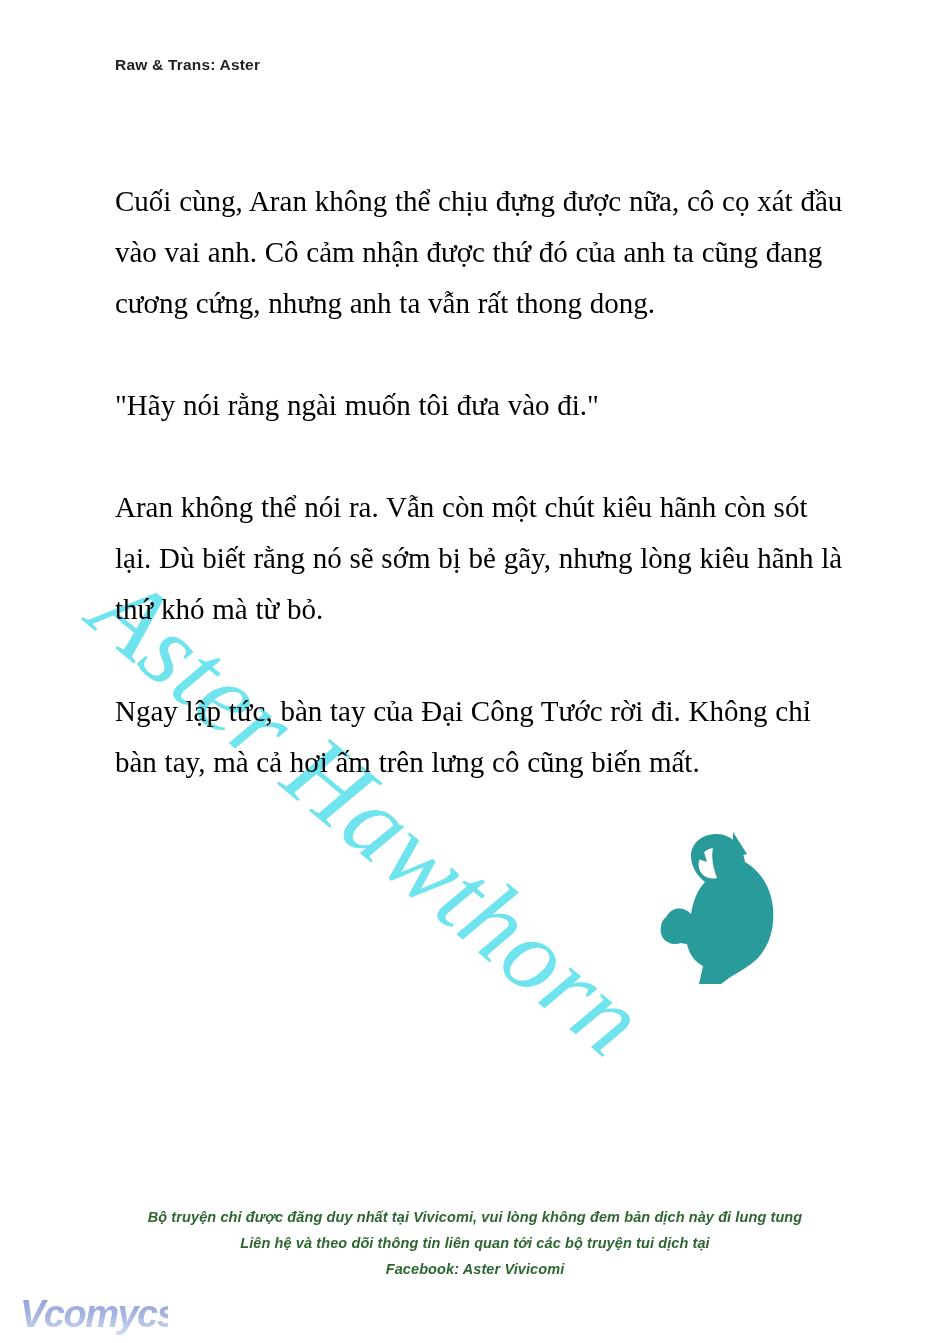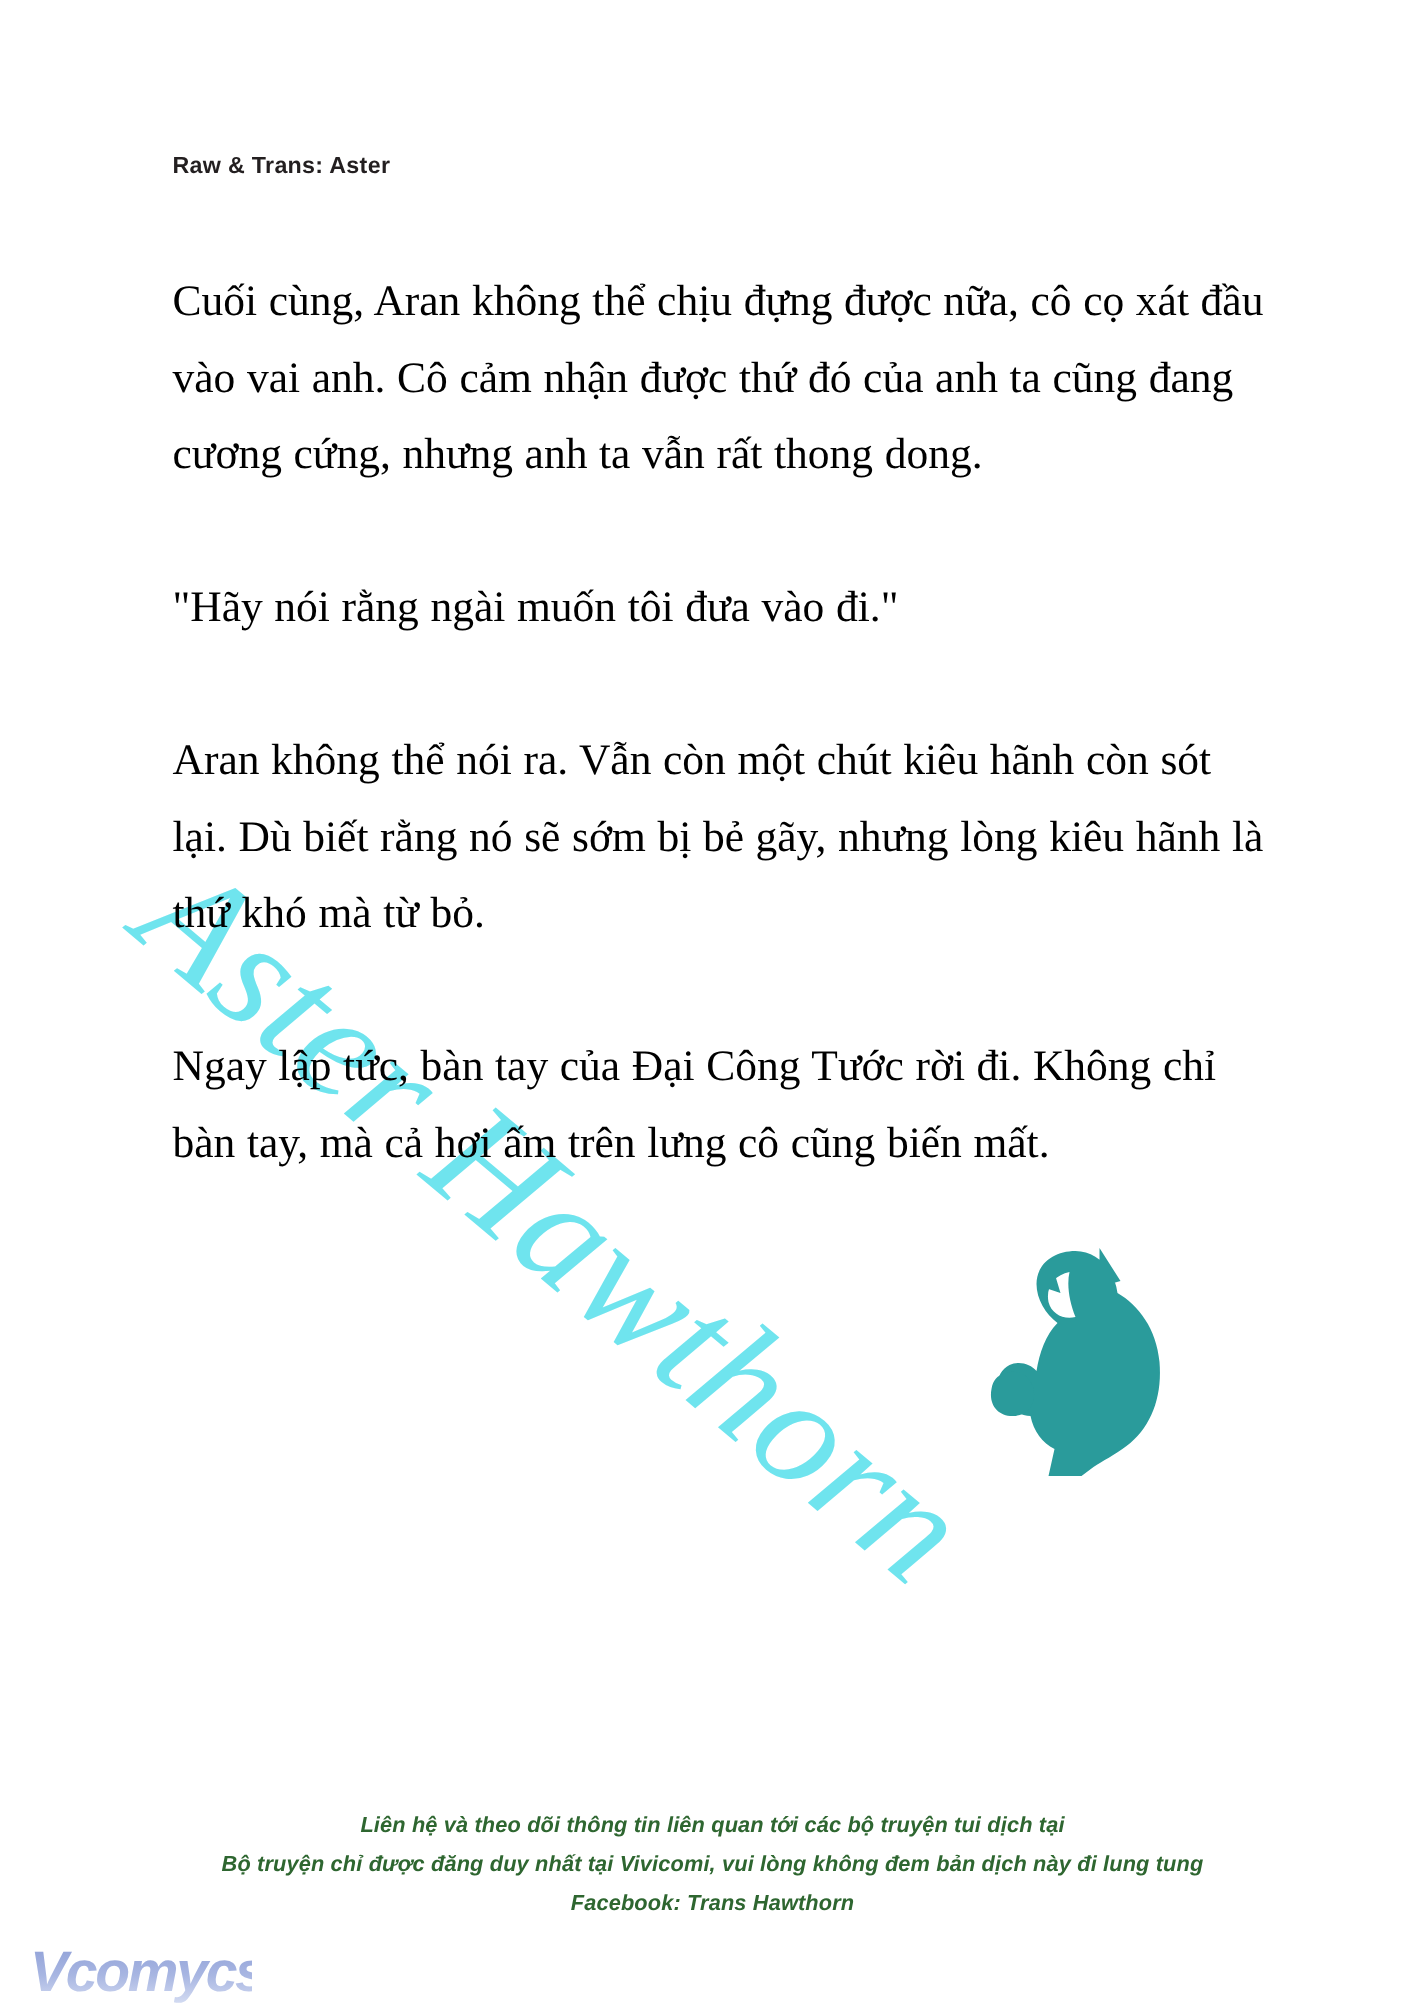--- a/index.html
+++ b/index.html
@@ -21,21 +21,20 @@
   .header {
     position: absolute;
     left: 115px;
     top: 56px;
     font-family: "Liberation Sans", sans-serif;
     font-size: 15.5px;
     font-weight: 600;
     color: #231f20;
     letter-spacing: 0.2px;
     white-space: nowrap;
-    margin-top: 46px;
   }
 
   
   .watermark {
     position: absolute;
     left: 108px;
     top: 536px;
     transform-origin: 0 50%;
     transform: rotate(40deg);
     font-family: "Liberation Serif", serif;
@@ -173,23 +172,23 @@
   </svg>
 
   <div class="body-text">
     <p class="para">Cuối cùng, Aran không thể chịu đựng được nữa, cô cọ xát đầu vào vai anh. Cô cảm nhận được thứ đó của anh ta cũng đang cương cứng, nhưng anh ta vẫn rất thong dong.</p>
     <p class="para">"Hãy nói rằng ngài muốn tôi đưa vào đi."</p>
     <p class="para">Aran không thể nói ra. Vẫn còn một chút kiêu hãnh còn sót lại. Dù biết rằng nó sẽ sớm bị bẻ gãy, nhưng lòng kiêu hãnh là thứ khó mà từ bỏ.</p>
     <p class="para">Ngay lập tức, bàn tay của Đại Công Tước rời đi. Không chỉ bàn tay, mà cả hơi ấm trên lưng cô cũng biến mất.</p>
   </div>
 
   <div class="footer-notice">
+    <div class="footer-line">Bộ truyện chỉ được đăng duy nhất tại Vivicomi, vui lòng không đem bản dịch này đi lung tung</div>
     <div class="footer-line">Liên hệ và theo dõi thông tin liên quan tới các bộ truyện tui dịch tại</div>
-    <div class="footer-line">Bộ truyện chỉ được đăng duy nhất tại Vivicomi, vui lòng không đem bản dịch này đi lung tung</div>
-    <div class="footer-line">Facebook: Trans Hawthorn</div>
+    <div class="footer-line">Facebook: Aster Vivicomi</div>
   </div>
 
   <svg class="logo" viewBox="0 0 150 48">
     <defs>
       <linearGradient id="logoGrad" x1="0" y1="0" x2="0" y2="1">
         <stop offset="0%" stop-color="#8e9fd6"></stop>
         <stop offset="55%" stop-color="#a8b6e2"></stop>
         <stop offset="100%" stop-color="#d4dcf2"></stop>
       </linearGradient>
     </defs>

